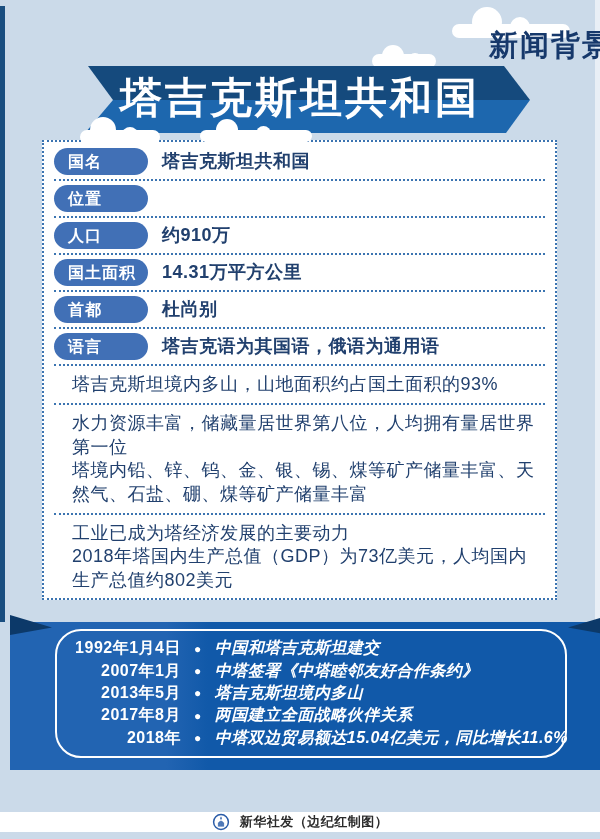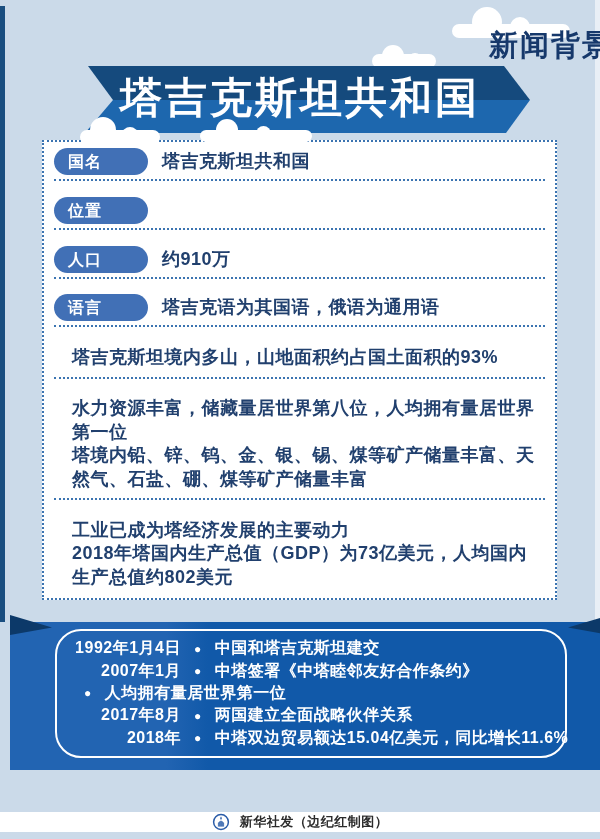--- a/index.html
+++ b/index.html
@@ -44,33 +44,33 @@
   .facts-box{position:absolute;left:42px;top:140px;width:515px;height:460px;background:#fff;
     border:2px dotted var(--box-border-blue);padding:2px 10px;display:flex;flex-direction:column;
     justify-content:space-between;overflow:hidden;z-index:4;}
   .fact-row{display:flex;align-items:center;padding:4px 0;border-bottom:2px dotted var(--box-border-blue);}
   .fact-pill{flex:none;width:94px;height:27px;background:var(--pill-blue);border-radius:14px;
     color:#fff;font-size:16px;font-weight:bold;line-height:27px;padding-left:14px;letter-spacing:1px;}
   .fact-value{flex:1;margin-left:14px;color:var(--text-navy);font-size:18px;font-weight:bold;
     line-height:1.28;letter-spacing:0.5px;}
   .note-block{padding:7px 2px 7px 18px;border-bottom:2px dotted var(--box-border-blue);}
   .note-block:last-child{border-bottom:none;}
-  .note-line{color:var(--text-navy);font-size:18px;font-weight:bold;line-height:1.3;letter-spacing:0.5px;}
+  .note-line{color:var(--text-navy);font-size:18px;font-weight:normal;line-height:1.3;letter-spacing:0.5px;}
 
   .band{position:absolute;left:10px;top:622px;width:600px;height:148px;
     background:linear-gradient(90deg,var(--band-blue-light) 0%,var(--band-blue-light) 26%,var(--band-blue) 33%,var(--band-blue) 100%);}
   .wedge{position:absolute;width:42px;height:20px;top:-7px;background:var(--wedge-navy);}
   .wedge-l{left:0;clip-path:polygon(0 0,100% 62%,0 100%);}
   .wedge-r{right:0;clip-path:polygon(100% 0,0 62%,100% 100%);}
   .timeline-panel{position:absolute;left:45px;right:43px;top:7px;bottom:12px;border:2px solid #fff;
     border-radius:26px;display:flex;flex-direction:column;justify-content:space-evenly;padding:6px 14px;}
   .tl-row{display:flex;align-items:center;color:#fff;font-weight:bold;font-size:16px;letter-spacing:0.5px;}
   .tl-date{flex:none;width:110px;text-align:right;}
   .tl-bullet{flex:none;margin:0 13px;font-size:12px;line-height:1;}
-  .tl-event{flex:1;white-space:nowrap;}
+  .tl-event{flex:1;white-space:nowrap;font-style:italic;}
 
   .footer{position:absolute;left:0;top:812px;width:600px;height:20px;background:#fff;
     display:flex;align-items:center;justify-content:center;gap:10px;}
   .credit{font-size:13px;font-weight:bold;color:#2b2b2b;letter-spacing:0.5px;}
 </style>
 </head>
 <body>
 
 <div class="canvas">
 
@@ -99,20 +99,28 @@
     <span class="fact-value">塔吉克斯坦共和国</span>
   </div>
       <div class="fact-row">
     <span class="fact-pill">位置</span>
   </div>
       <div class="fact-row">
     <span class="fact-pill">人口</span>
     <span class="fact-value">约910万</span>
   </div>
       <div class="fact-row">
+    <span class="fact-pill">国土面积</span>
+    <span class="fact-value">14.31万平方公里</span>
+  </div>
+      <div class="fact-row">
+    <span class="fact-pill">首都</span>
+    <span class="fact-value">杜尚别</span>
+  </div>
+      <div class="fact-row">
     <span class="fact-pill">语言</span>
     <span class="fact-value">塔吉克语为其国语，俄语为通用语</span>
   </div>
       <div class="note-block">
         <div class="note-line">塔吉克斯坦境内多山，山地面积约占国土面积的93%</div>
       </div>
       <div class="note-block">
         <div class="note-line">水力资源丰富，储藏量居世界第八位，人均拥有量居世界第一位</div>
         <div class="note-line">塔境内铅、锌、钨、金、银、锡、煤等矿产储量丰富、天然气、石盐、硼、煤等矿产储量丰富</div>
       </div>
@@ -130,22 +138,23 @@
     <span class="tl-date">1992年1月4日</span>
     <span class="tl-bullet">●</span>
     <span class="tl-event">中国和塔吉克斯坦建交</span>
   </div>
         <div class="tl-row">
     <span class="tl-date">2007年1月</span>
     <span class="tl-bullet">●</span>
     <span class="tl-event">中塔签署《中塔睦邻友好合作条约》</span>
   </div>
         <div class="tl-row">
+    <span class="tl-date">2013年5月</span>
     <span class="tl-bullet">●</span>
-    <span class="tl-event">人均拥有量居世界第一位</span>
+    <span class="tl-event">塔吉克斯坦境内多山</span>
   </div>
         <div class="tl-row">
     <span class="tl-date">2017年8月</span>
     <span class="tl-bullet">●</span>
     <span class="tl-event">两国建立全面战略伙伴关系</span>
   </div>
         <div class="tl-row">
     <span class="tl-date">2018年</span>
     <span class="tl-bullet">●</span>
     <span class="tl-event">中塔双边贸易额达15.04亿美元，同比增长11.6%</span>

